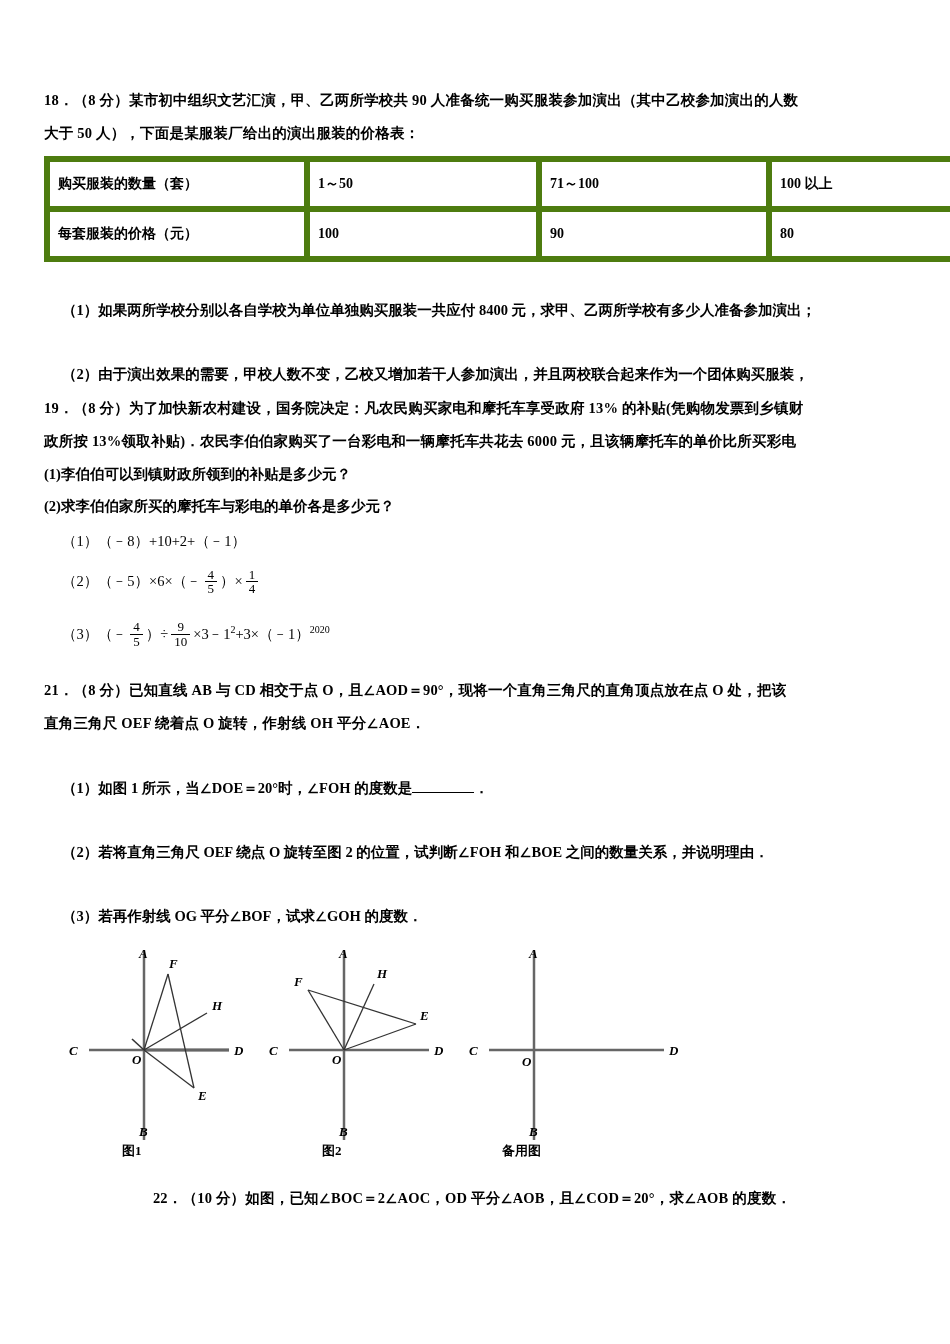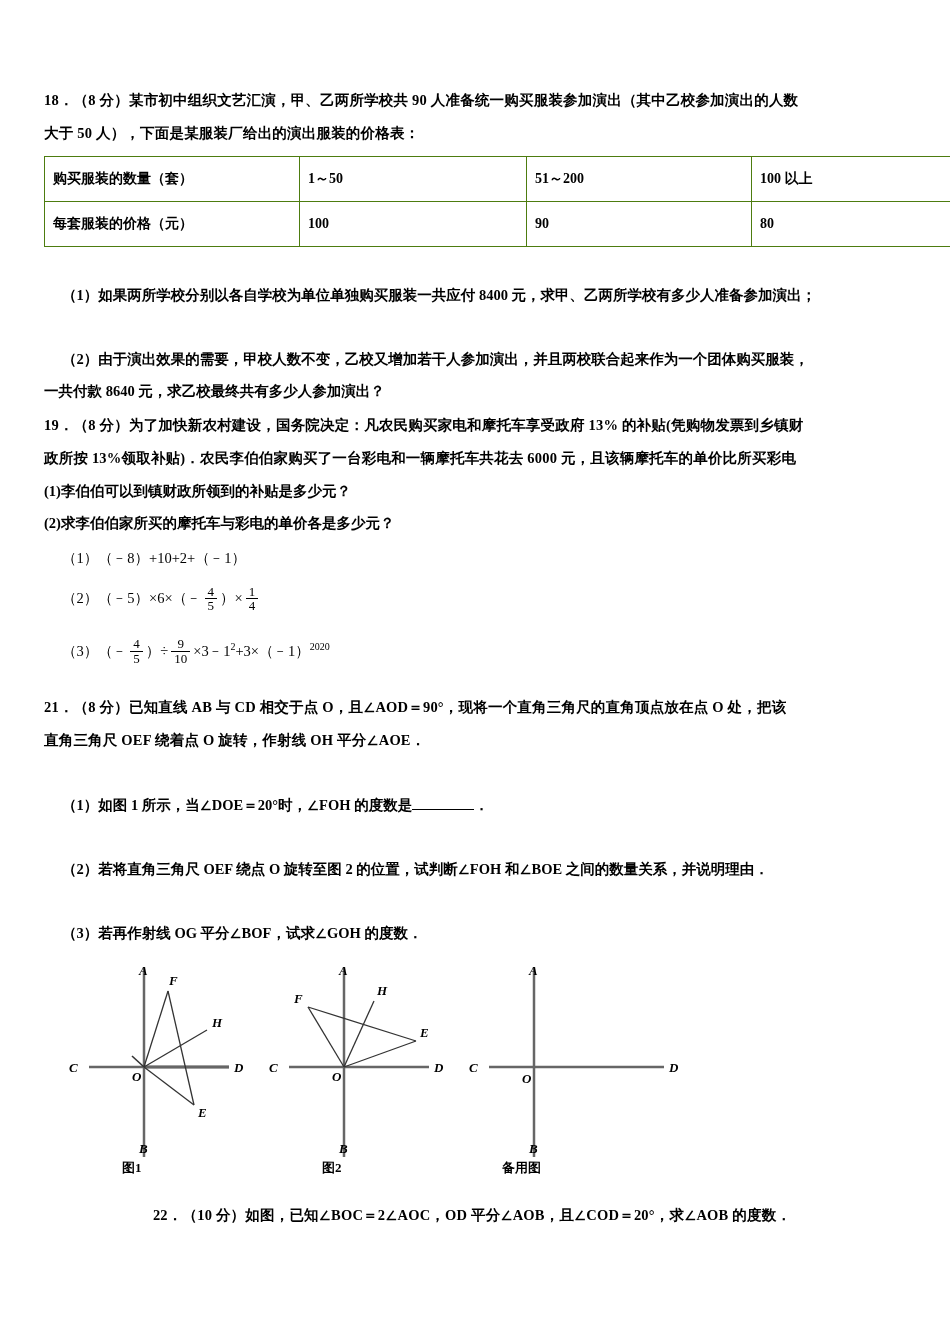--- a/index.html
+++ b/index.html
@@ -50,21 +50,21 @@
     padding-left: 18px;
     margin-top: 32px;
   }
   table.price {
     border-collapse: collapse;
     width: 846px;
     margin: 6px 0 4px 0;
     table-layout: fixed;
   }
   table.price td {
-    border: 1px solid #4d7c0f;
+    border: 6px solid #4d7c0f;
     height: 44px;
     padding: 0 8px;
     font-size: 14px;
     font-weight: bold;
     vertical-align: middle;
   }
   table.price td.c0 { width: 238px; }
   table.price td.c1 { width: 210px; }
   table.price td.c2 { width: 208px; }
   table.price td.c3 { width: 190px; }
@@ -130,34 +130,33 @@
   <div class="content">
 
     <div class="q-block">
       <p class="line">18．（8 分）某市初中组织文艺汇演，甲、乙两所学校共 90 人准备统一购买服装参加演出（其中乙校参加演出的人数</p>
       <p class="line">大于 50 人），下面是某服装厂给出的演出服装的价格表：</p>
       <table class="price">
         <tbody>
             <tr>
           <td class="c0">购买服装的数量（套）</td>
           <td class="c1">1～50</td>
-          <td class="c2">51～200</td>
+          <td class="c2">71～100</td>
           <td class="c3">100 以上</td>
         </tr>
         <tr>
           <td class="c0">每套服装的价格（元）</td>
           <td class="c1">100</td>
           <td class="c2">90</td>
           <td class="c3">80</td>
         </tr>
       </tbody>
         </table>
       <p class="sub idt">（1）如果两所学校分别以各自学校为单位单独购买服装一共应付 8400 元，求甲、乙两所学校有多少人准备参加演出；</p>
       <p class="sub idt">（2）由于演出效果的需要，甲校人数不变，乙校又增加若干人参加演出，并且两校联合起来作为一个团体购买服装，</p>
-      <p class="sub">一共付款 8640 元，求乙校最终共有多少人参加演出？</p>
     </div>
 
     <div class="q-block">
       <p class="line">19．（8 分）为了加快新农村建设，国务院决定：凡农民购买家电和摩托车享受政府 13% 的补贴(凭购物发票到乡镇财</p>
       <p class="line">政所按 13%领取补贴)．农民李伯伯家购买了一台彩电和一辆摩托车共花去 6000 元，且该辆摩托车的单价比所买彩电</p>
       <p class="sub">(1)李伯伯可以到镇财政所领到的补贴是多少元？</p>
       <p class="sub">(2)求李伯伯家所买的摩托车与彩电的单价各是多少元？</p>
     </div>
 
     <div class="q-block">

